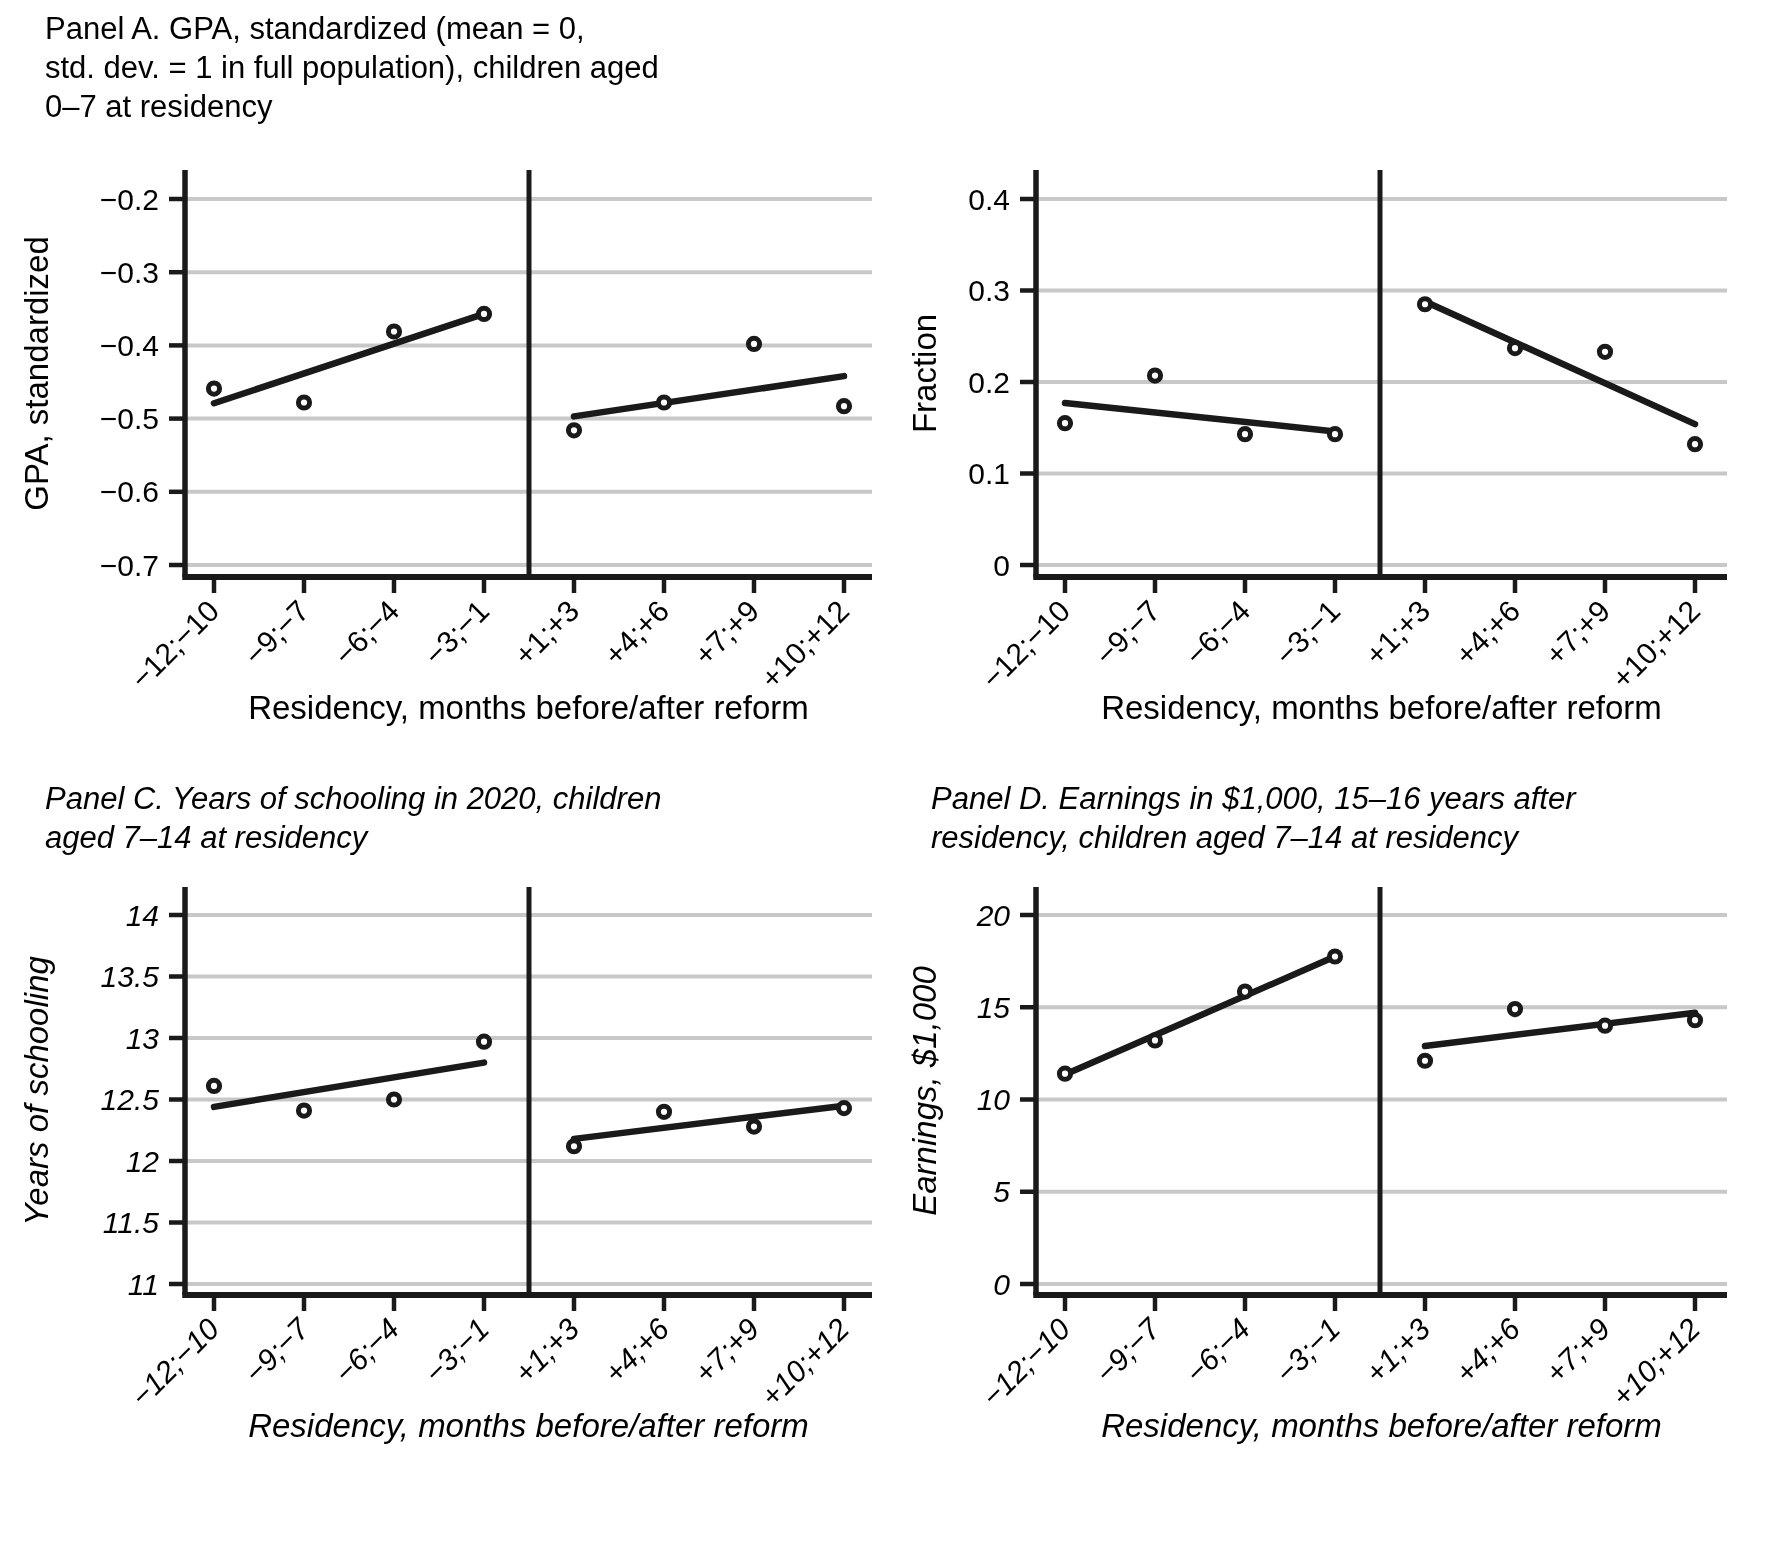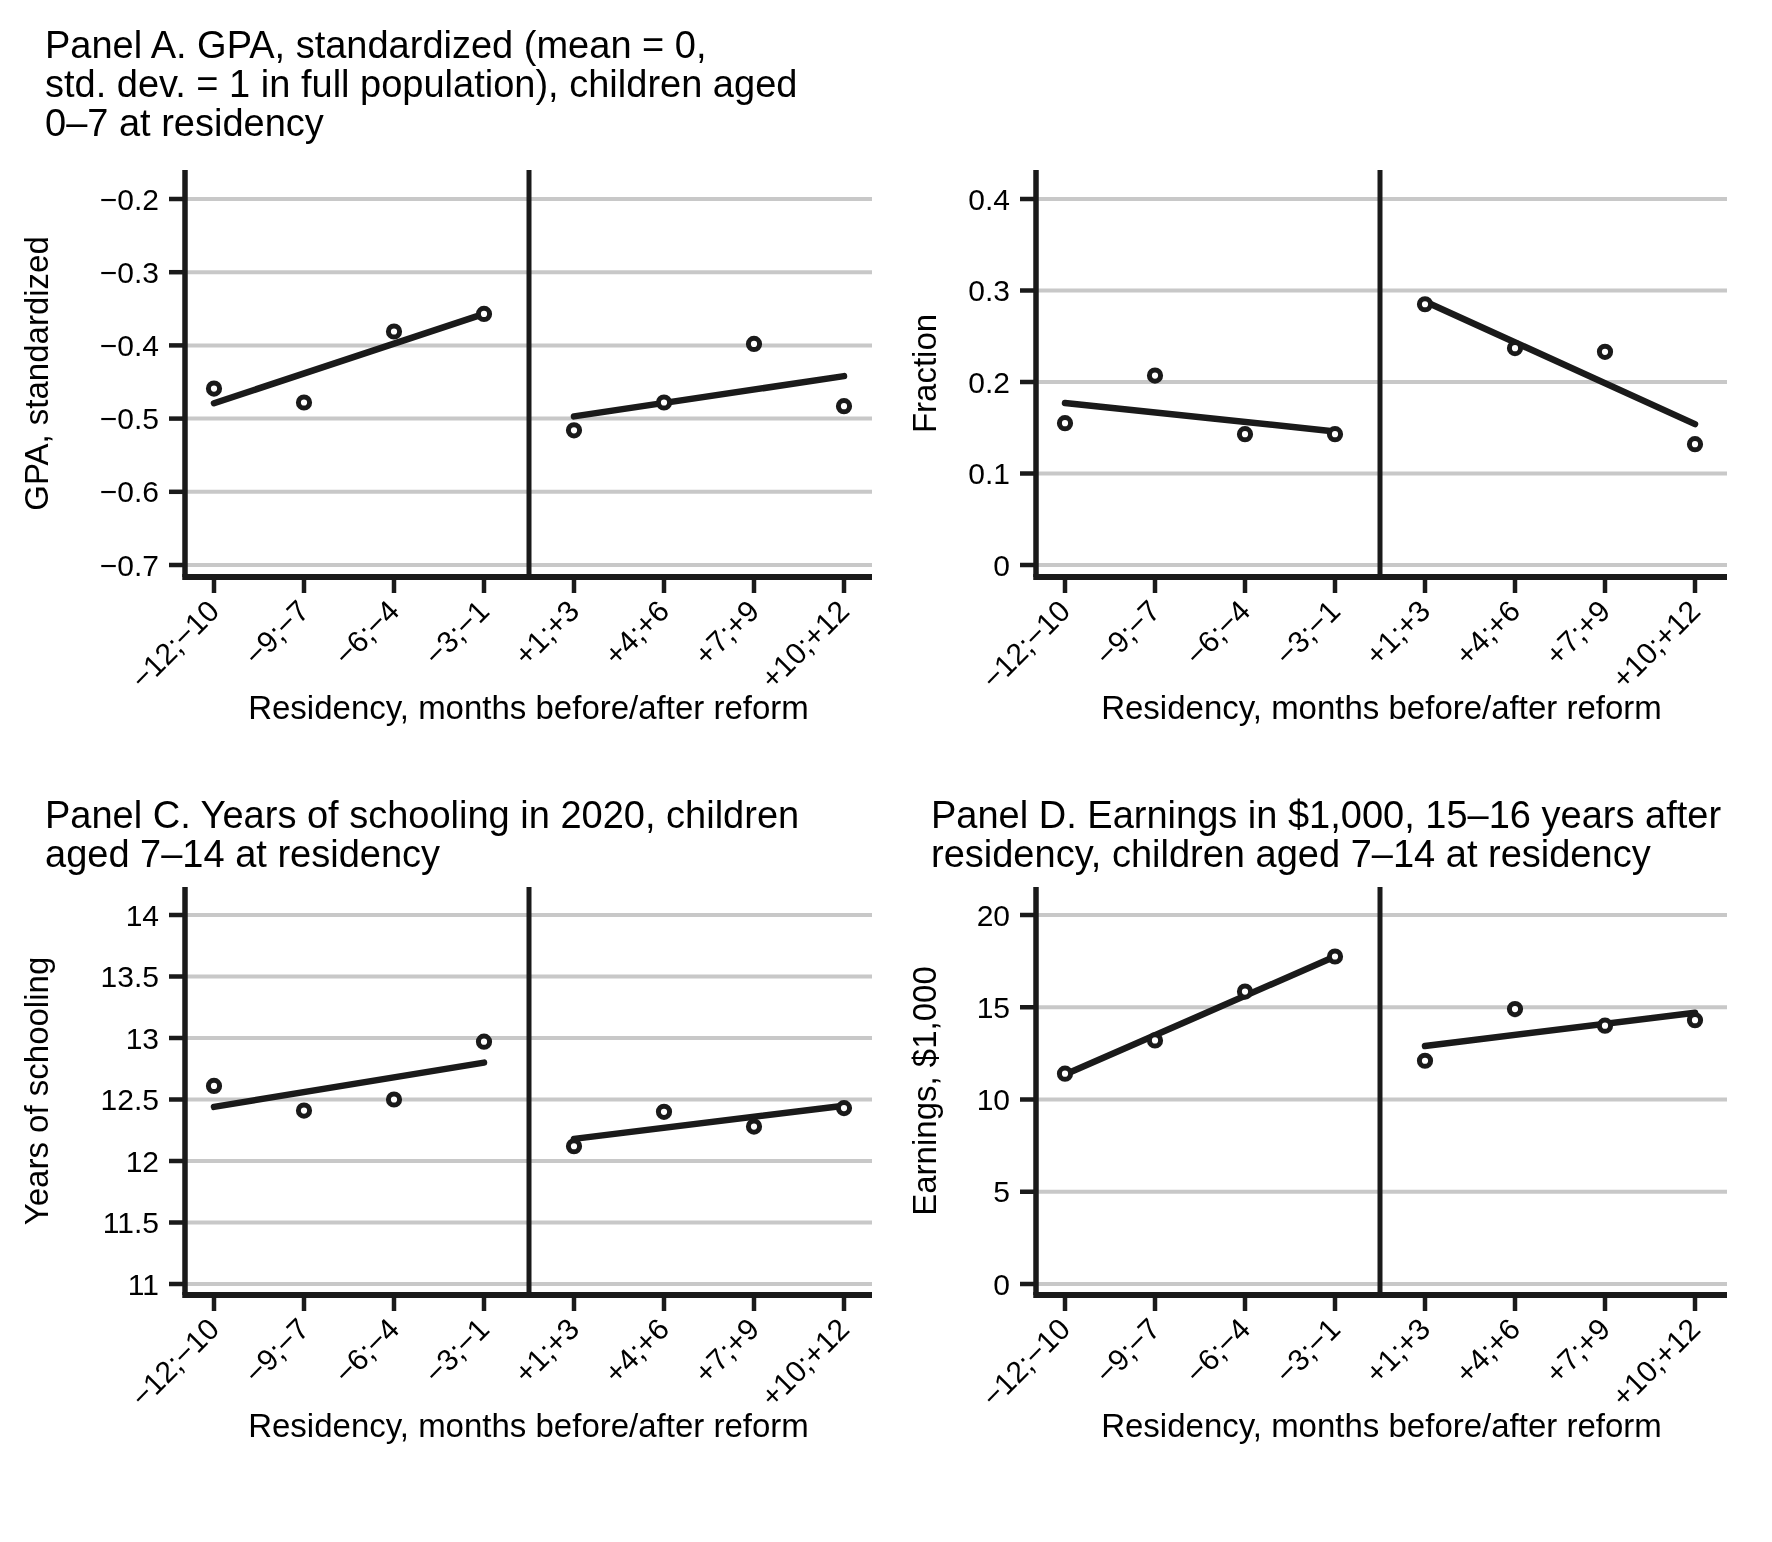--- a/index.html
+++ b/index.html
@@ -7,27 +7,27 @@
     position: relative;
     width: 1772px;
     height: 1542px;
     background: #ffffff;
     font-family: "Liberation Sans", sans-serif;
     color: #000;
     overflow: hidden;
   }
   .cell { position: absolute; width: 886px; }
   .cell.r0 { top: 0;   height: 770px; }
-  .cell.r1 { top: 770px; height: 772px; }
+  .cell.r1 { top: 770px; height: 772px; font-style: italic; }
   .cell.c0 { left: 0; }
   .cell.c1 { left: 886px; }
   .panel-title {
     position: absolute;
-    left: 45px; right: 24px; top: 26px;
-    font-size: 38px;
+    left: 45px; right: 24px; top: 9px;
+    font-size: 31px;
     line-height: 39px;
     letter-spacing: 0px;
     color: #000;
     white-space: pre-line;
   }
   svg.plot { position: absolute; left: 0; top: 0; display: block; }
   svg.plot text {
     font-family: "Liberation Sans", sans-serif;
     fill: #000;
   }

